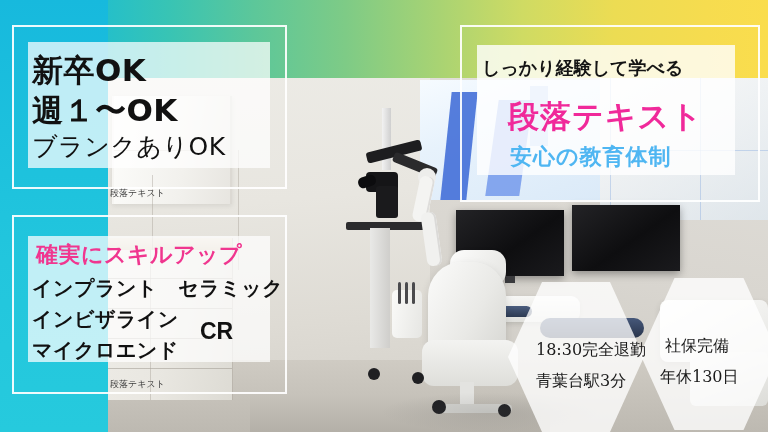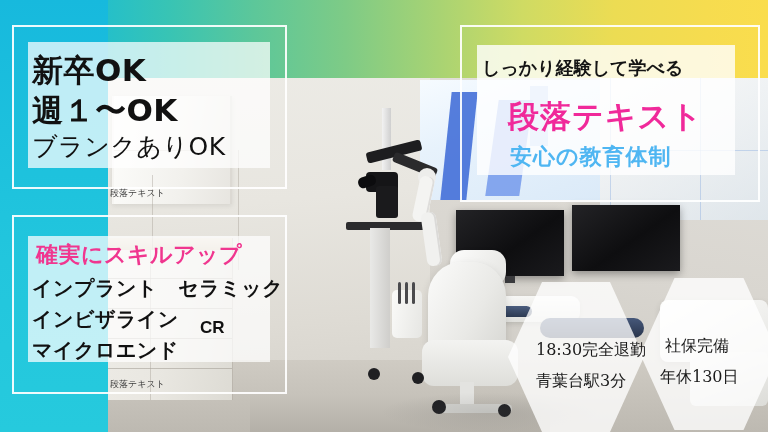--- a/index.html
+++ b/index.html
@@ -138,21 +138,21 @@
   .l2{left:32px;top:90px;font-size:31px;font-weight:bold;color:#111;letter-spacing:.5px;}
   .l3{left:32px;top:130px;font-size:25px;font-weight:normal;color:#111;letter-spacing:.5px;}
 
   .cap1{left:110px;top:187px;font-size:9px;color:#3b3b3b;}
   .cap2{left:110px;top:378px;font-size:9px;color:#3b3b3b;}
 
   .s1{left:36px;top:240px;font-size:22px;font-weight:bold;color:#f0368f;letter-spacing:.5px;}
   .s2{left:32px;top:275px;font-size:20px;font-weight:bold;color:#111;letter-spacing:.5px;}
   .s3{left:32px;top:306px;font-size:20px;font-weight:bold;color:#111;letter-spacing:.5px;}
   .s4{left:32px;top:337px;font-size:20px;font-weight:bold;color:#111;letter-spacing:.5px;}
-  .s5{left:200px;top:318px;font-size:17px;font-weight:bold;color:#111;}
+  .s5{left:200px;top:318px;font-size:23px;font-weight:bold;color:#111;}
 
   .r1{left:482px;top:56px;font-size:18px;font-weight:bold;color:#141414;letter-spacing:0px;}
   .r2{left:508px;top:96px;font-size:31px;font-weight:bold;color:#f0299a;letter-spacing:1px;}
   .r3{left:510px;top:142px;font-size:22px;font-weight:bold;color:#4fb6f2;letter-spacing:1px;}
 
   
   .hex{position:absolute;background:rgba(255,255,255,.78);
     clip-path:polygon(25% 0%,75% 0%,100% 50%,75% 100%,25% 100%,0% 50%);}
   .hex-l{left:508px;top:282px;width:136px;height:150px;}
   .hex-r{left:640px;top:278px;width:138px;height:152px;}

